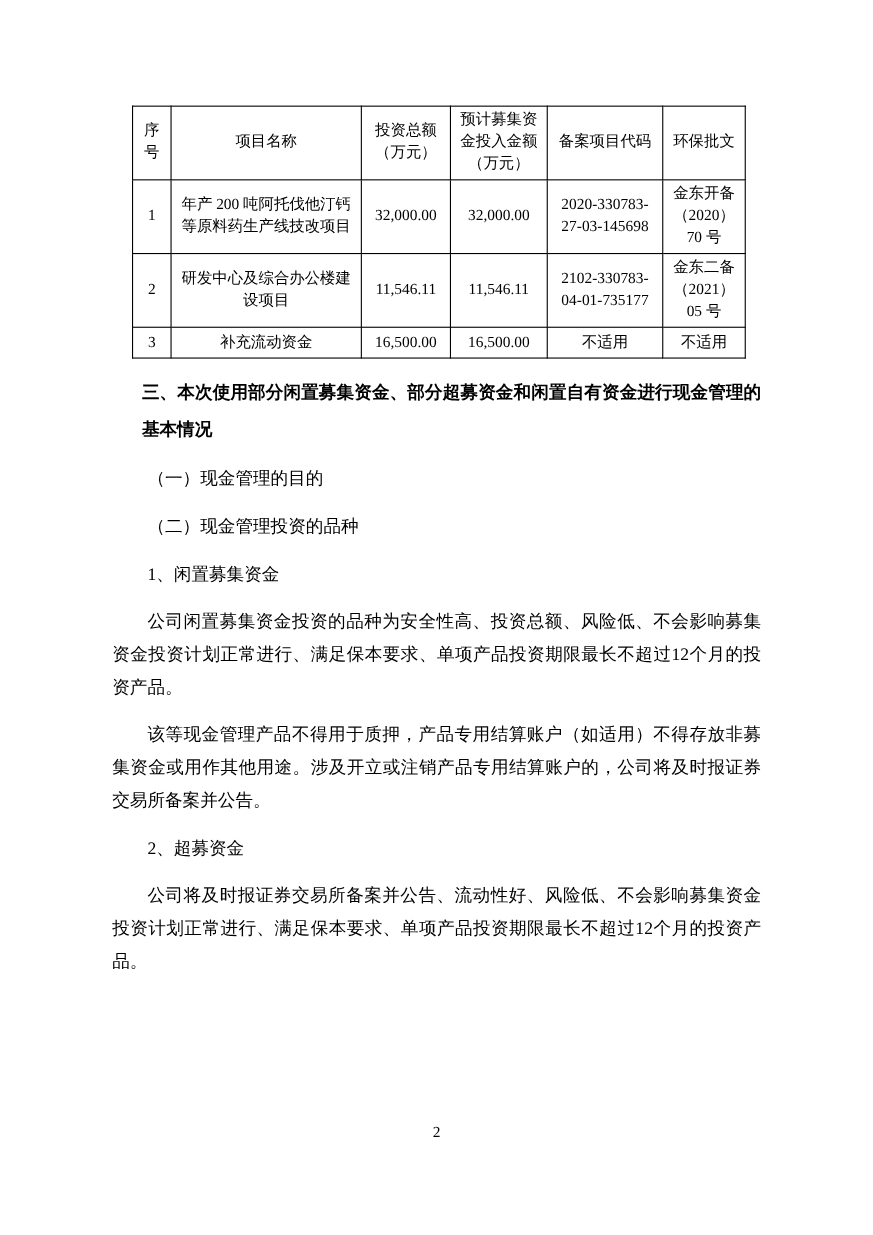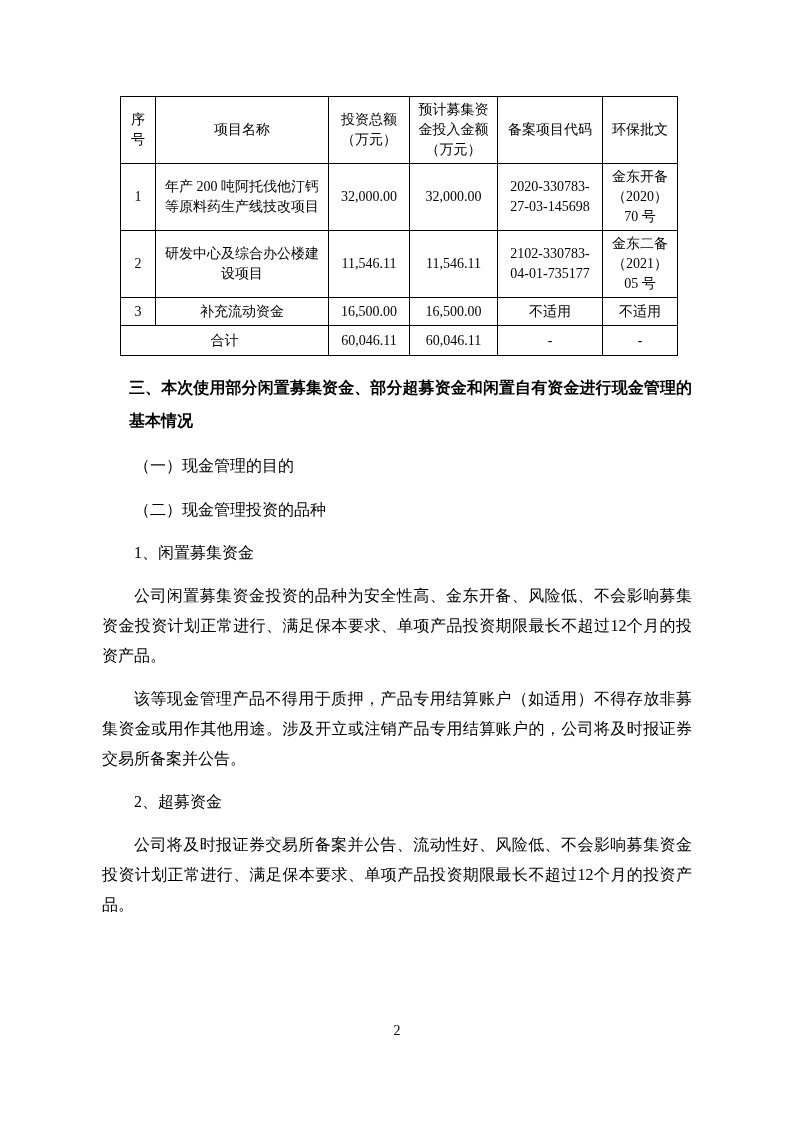--- a/index.html
+++ b/index.html
@@ -136,40 +136,33 @@
 05 号</td>
         </tr>
         <tr class="r3">
           <td>3</td>
           <td class="name">补充流动资金</td>
           <td class="num">16,500.00</td>
           <td class="num">16,500.00</td>
           <td>不适用</td>
           <td>不适用</td>
         </tr>
-        <tr class="total">
-          <td colspan="2">合计</td>
-          <td class="num bold">60,046.11</td>
-          <td class="num bold">60,046.11</td>
-          <td>-</td>
-          <td>-</td>
-        </tr>
       </tbody>
     </table>
 
     <div class="sec-heading">三、本次使用部分闲置募集资金、部分超募资金和闲置自有资金进行现金管理的基本情况</div>
 
     <div class="sub-heading">（一）现金管理的目的</div>
 
 
     <div class="sub-heading">（二）现金管理投资的品种</div>
 
     <div class="item-title">1、闲置募集资金</div>
 
-    <p class="para">公司闲置募集资金投资的品种为安全性高、金东开备、风险低、不会影响募集资金投资计划正常进行、满足保本要求、单项产品投资期限最长不超过12个月的投资产品。</p>
+    <p class="para">公司闲置募集资金投资的品种为安全性高、投资总额、风险低、不会影响募集资金投资计划正常进行、满足保本要求、单项产品投资期限最长不超过12个月的投资产品。</p>
 
     <p class="para">该等现金管理产品不得用于质押，产品专用结算账户（如适用）不得存放非募集资金或用作其他用途。涉及开立或注销产品专用结算账户的，公司将及时报证券交易所备案并公告。</p>
 
     <div class="item-title">2、超募资金</div>
 
     <p class="para">公司将及时报证券交易所备案并公告、流动性好、风险低、不会影响募集资金投资计划正常进行、满足保本要求、单项产品投资期限最长不超过12个月的投资产品。</p>
 
   </div>
 
   <div class="page-number">2</div>

